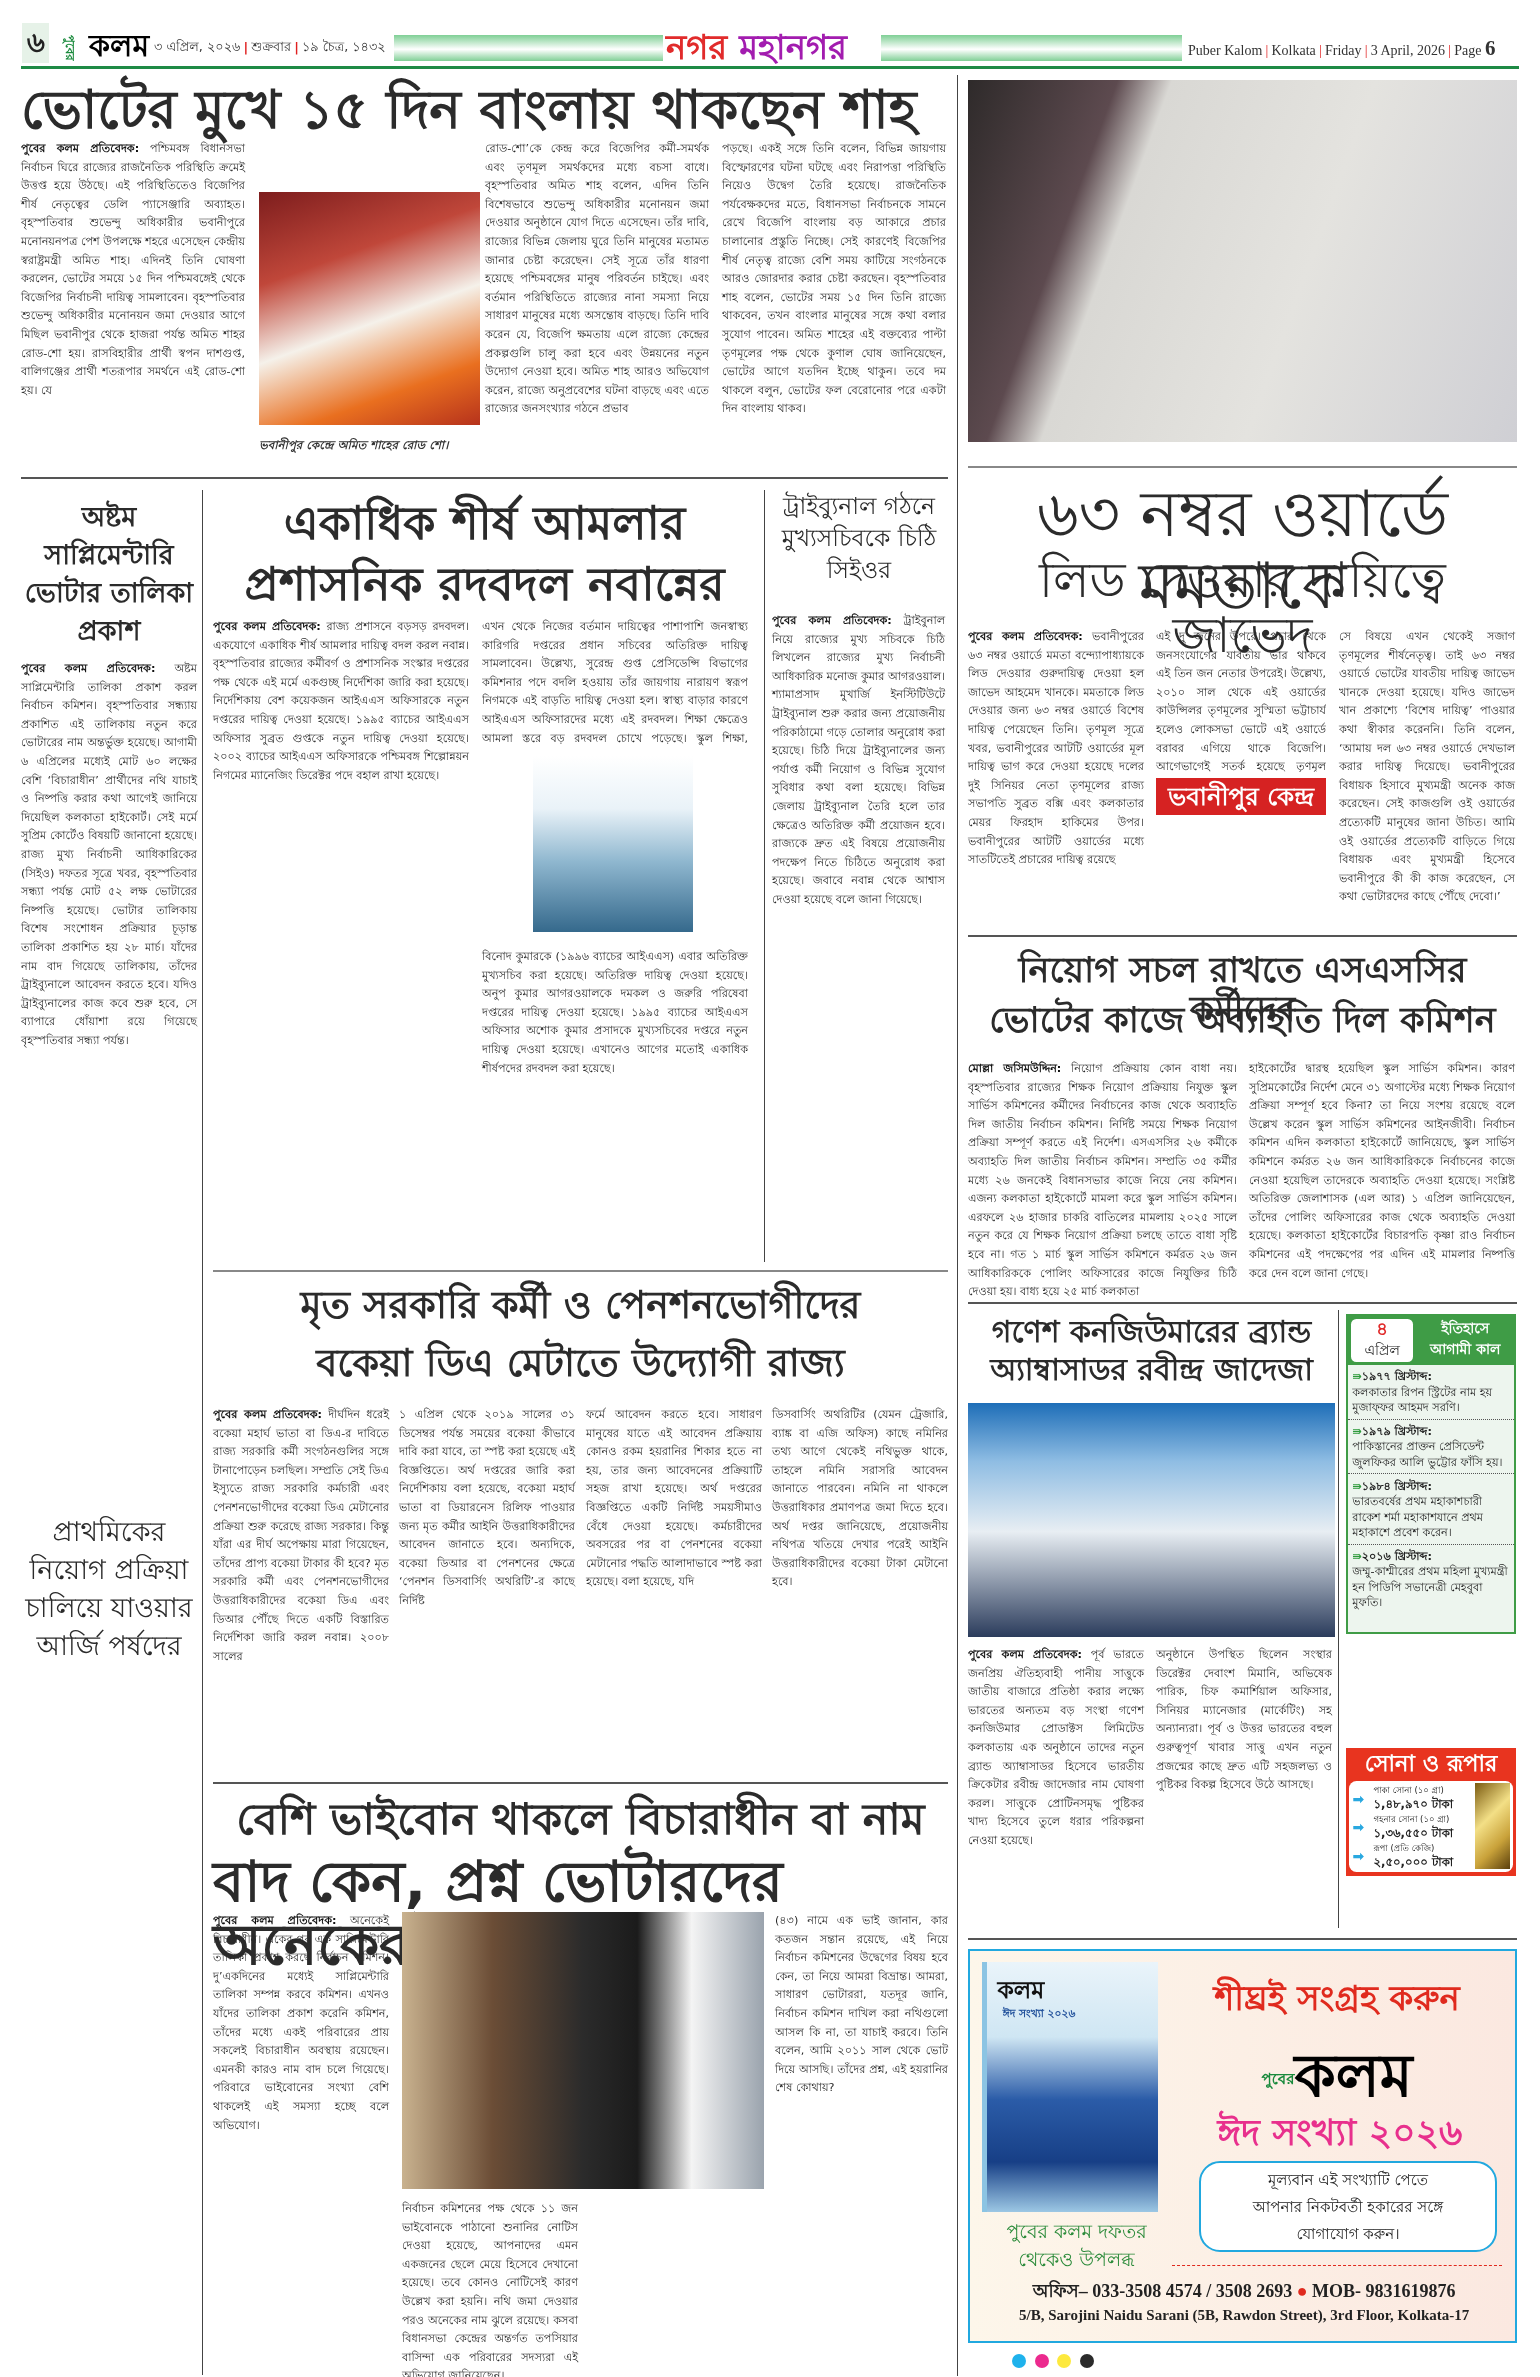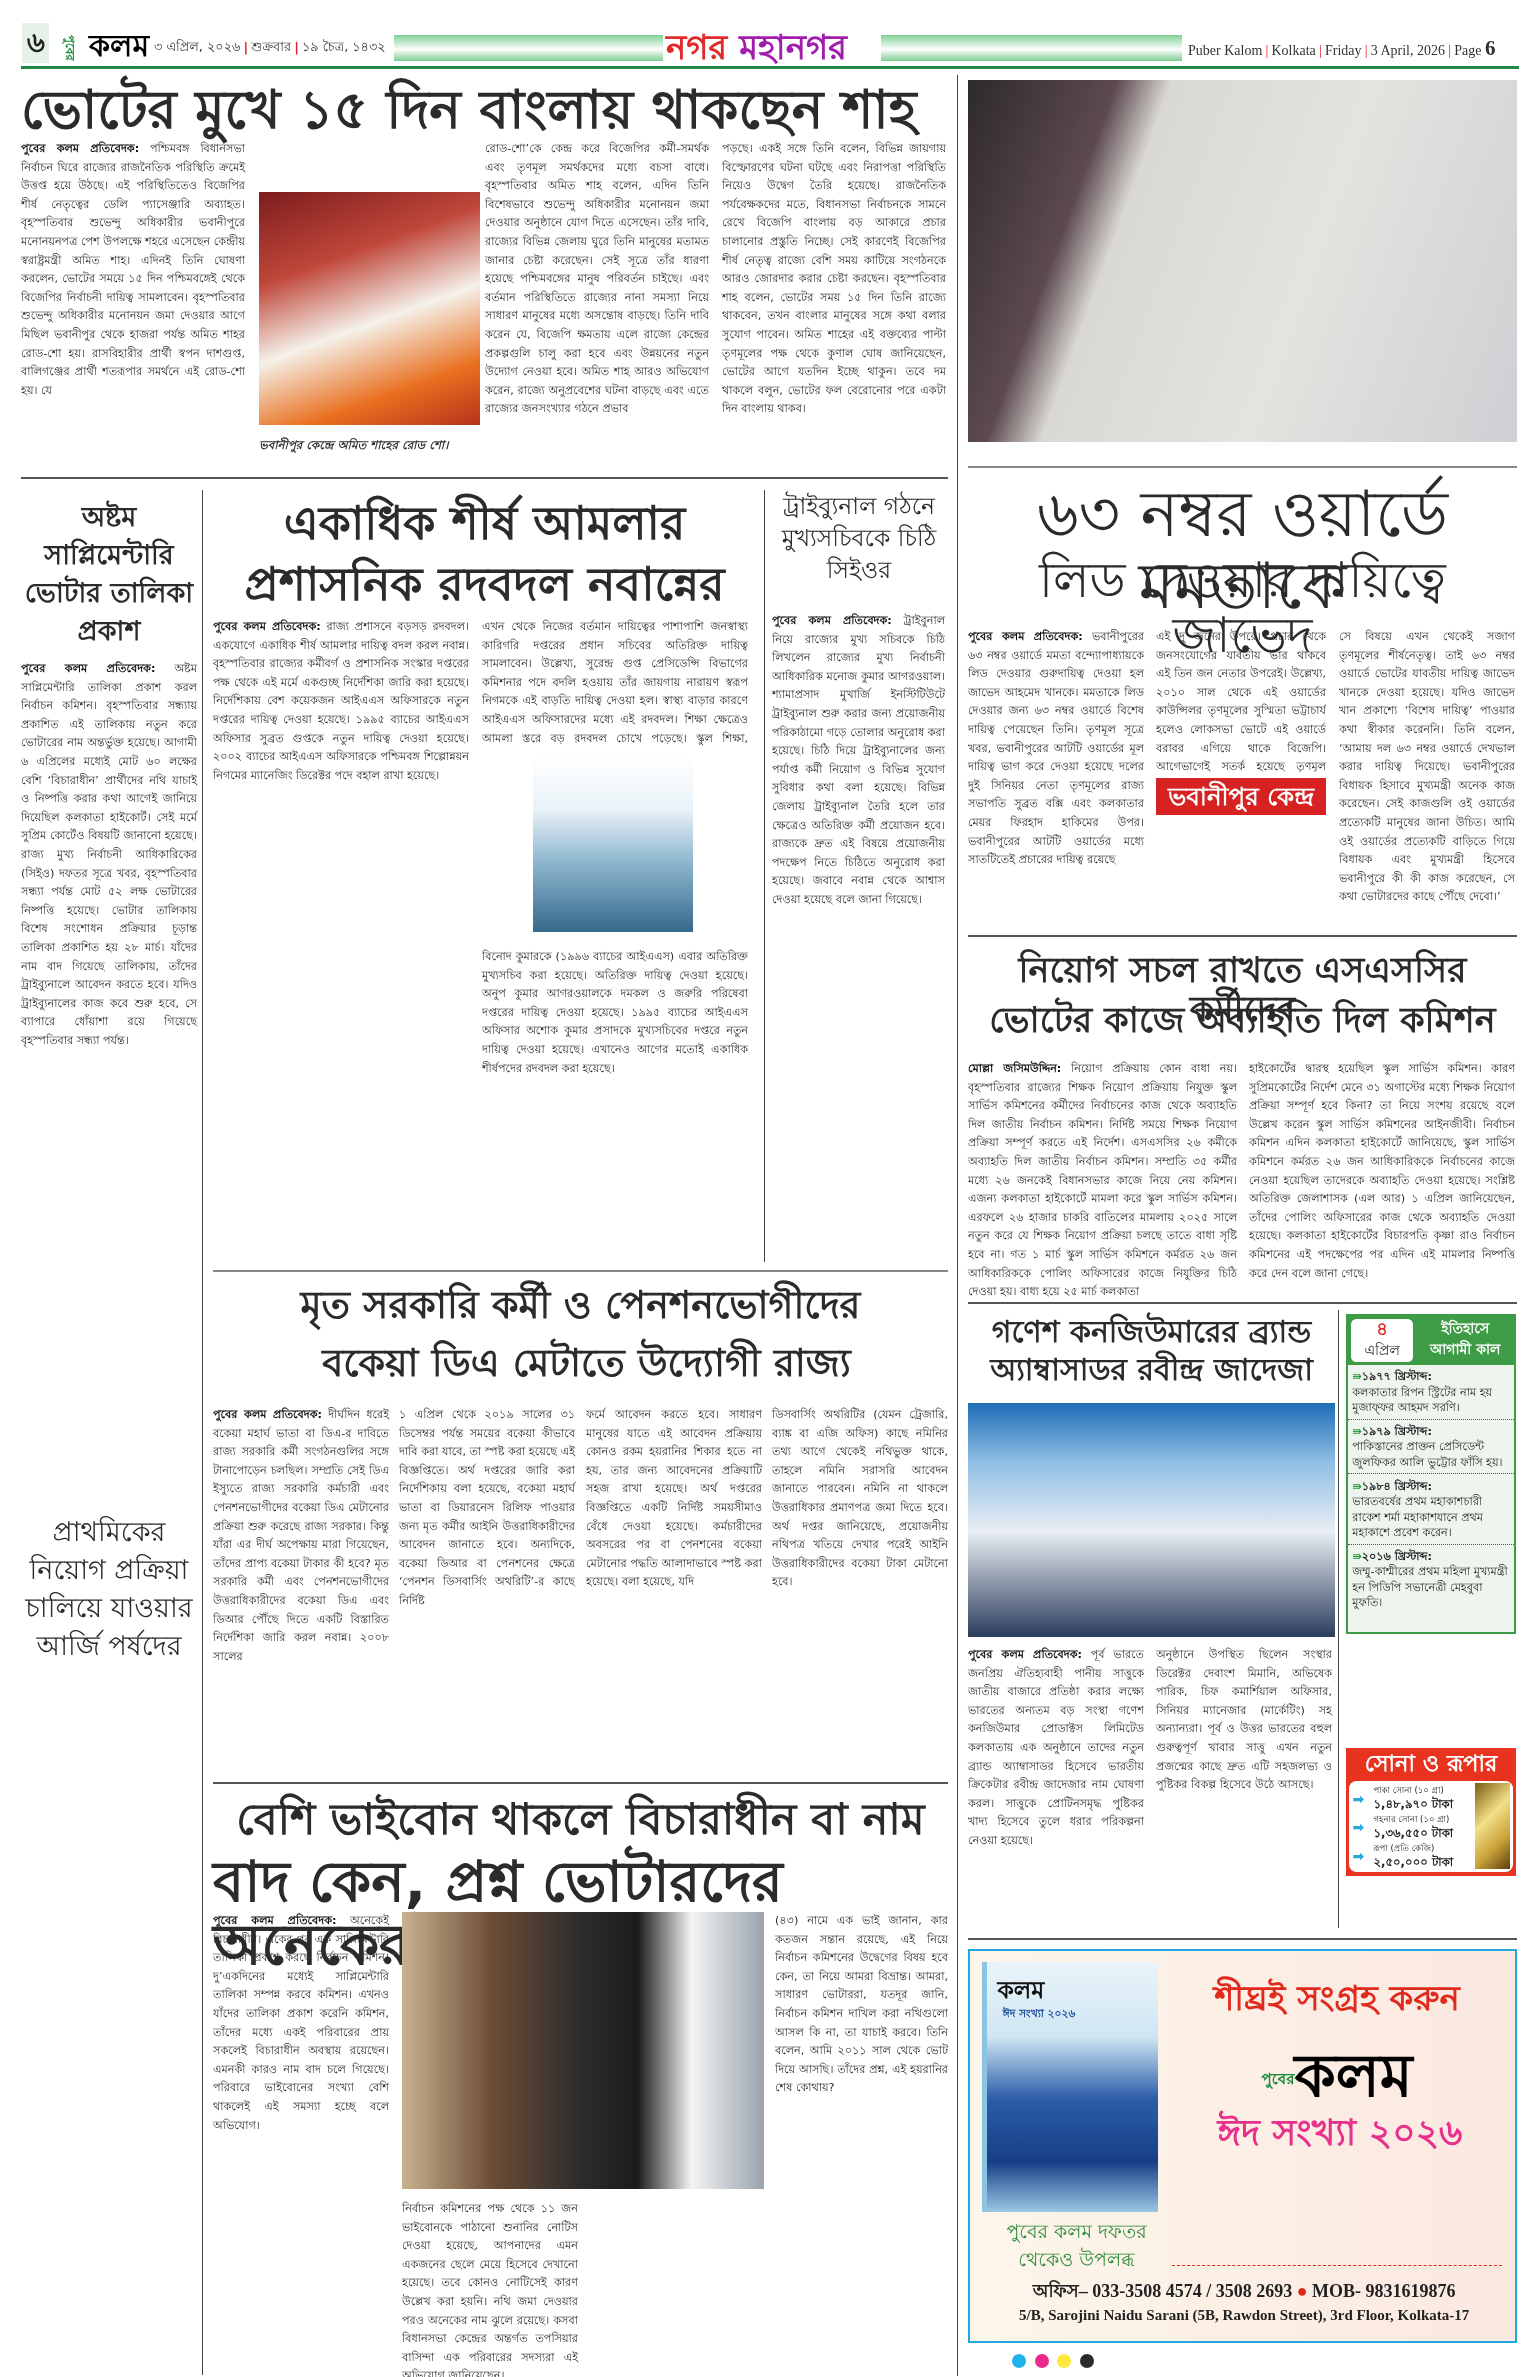--- a/index.html
+++ b/index.html
@@ -154,21 +154,21 @@
 <div class="abs hl" style="left:968px;top:951px;width:549px;font-size:35px;text-align:center;">নিয়োগ সচল রাখতে এসএসসির কর্মীদের</div>
 <div class="abs hl" style="left:968px;top:1001px;width:549px;font-size:35px;text-align:center;">ভোটের কাজে অব্যাহতি দিল কমিশন</div>
 <div class="abs body" style="left:968px;top:1060px;width:269px;">
   <b>মোল্লা জসিমউদ্দিন:</b> <span>নিয়োগ প্রক্রিয়ায় কোন বাধা নয়। বৃহস্পতিবার রাজ্যের শিক্ষক নিয়োগ প্রক্রিয়ায় নিযুক্ত স্কুল সার্ভিস কমিশনের কর্মীদের নির্বাচনের কাজ থেকে অব্যাহতি দিল জাতীয় নির্বাচন কমিশন। নির্দিষ্ট সময়ে শিক্ষক নিয়োগ প্রক্রিয়া সম্পূর্ণ করতে এই নির্দেশ। এসএসসির ২৬ কর্মীকে অব্যাহতি দিল জাতীয় নির্বাচন কমিশন। সম্প্রতি ৩৫ কর্মীর মধ্যে ২৬ জনকেই বিধানসভার কাজে নিয়ে নেয় কমিশন। এজন্য কলকাতা হাইকোর্টে মামলা করে স্কুল সার্ভিস কমিশন। এরফলে ২৬ হাজার চাকরি বাতিলের মামলায় ২০২৫ সালে নতুন করে যে শিক্ষক নিয়োগ প্রক্রিয়া চলছে তাতে বাধা সৃষ্টি হবে না। গত ১ মার্চ স্কুল সার্ভিস কমিশনে কর্মরত ২৬ জন আধিকারিককে পোলিং অফিসারের কাজে নিযুক্তির চিঠি দেওয়া হয়। বাধ্য হয়ে ২৫ মার্চ কলকাতা</span>
 </div>
 <div class="abs body" style="left:1249px;top:1060px;width:266px;">হাইকোর্টের দ্বারস্থ হয়েছিল স্কুল সার্ভিস কমিশন। কারণ সুপ্রিমকোর্টের নির্দেশ মেনে ৩১ অগাস্টের মধ্যে শিক্ষক নিয়োগ প্রক্রিয়া সম্পূর্ণ হবে কিনা? তা নিয়ে সংশয় রয়েছে বলে উল্লেখ করেন স্কুল সার্ভিস কমিশনের আইনজীবী। নির্বাচন কমিশন এদিন কলকাতা হাইকোর্টে জানিয়েছে, স্কুল সার্ভিস কমিশনে কর্মরত ২৬ জন আধিকারিককে নির্বাচনের কাজে নেওয়া হয়েছিল তাদেরকে অব্যাহতি দেওয়া হয়েছে। সংশ্লিষ্ট অতিরিক্ত জেলাশাসক (এল আর) ১ এপ্রিল জানিয়েছেন, তাঁদের পোলিং অফিসারের কাজ থেকে অব্যাহতি দেওয়া হয়েছে। কলকাতা হাইকোর্টের বিচারপতি কৃষ্ণা রাও নির্বাচন কমিশনের এই পদক্ষেপের পর এদিন এই মামলার নিষ্পত্তি করে দেন বলে জানা গেছে।</div>
 <div class="abs hrule" style="left:968px;top:1302px;width:549px;"></div>
 
 <div class="abs hrule" style="left:213px;top:1270px;width:735px;height:1.6px;background:#888;"></div>
 <div class="abs hl" style="left:213px;top:1284px;width:735px;font-size:38px;text-align:center;">মৃত সরকারি কর্মী ও পেনশনভোগীদের</div>
-<div class="abs hl" style="left:219px;top:1342px;width:735px;font-size:38px;text-align:center;">বকেয়া ডিএ মেটাতে উদ্যোগী রাজ্য</div>
+<div class="abs hl" style="left:213px;top:1342px;width:735px;font-size:38px;text-align:center;">বকেয়া ডিএ মেটাতে উদ্যোগী রাজ্য</div>
 <div class="abs body" style="left:213px;top:1406px;width:176px;">
   <b>পুবের কলম প্রতিবেদক:</b> <span>দীর্ঘদিন ধরেই বকেয়া মহার্ঘ ভাতা বা ডিএ-র দাবিতে রাজ্য সরকারি কর্মী সংগঠনগুলির সঙ্গে টানাপোড়েন চলছিল। সম্প্রতি সেই ডিএ ইস্যুতে রাজ্য সরকারি কর্মচারী এবং পেনশনভোগীদের বকেয়া ডিএ মেটানোর প্রক্রিয়া শুরু করেছে রাজ্য সরকার। কিন্তু যাঁরা এর দীর্ঘ অপেক্ষায় মারা গিয়েছেন, তাঁদের প্রাপ্য বকেয়া টাকার কী হবে? মৃত সরকারি কর্মী এবং পেনশনভোগীদের উত্তরাধিকারীদের বকেয়া ডিএ এবং ডিআর পৌঁছে দিতে একটি বিস্তারিত নির্দেশিকা জারি করল নবান্ন। ২০০৮ সালের</span>
 </div>
 <div class="abs body" style="left:399px;top:1406px;width:176px;">১ এপ্রিল থেকে ২০১৯ সালের ৩১ ডিসেম্বর পর্যন্ত সময়ের বকেয়া কীভাবে দাবি করা যাবে, তা স্পষ্ট করা হয়েছে এই বিজ্ঞপ্তিতে। অর্থ দপ্তরের জারি করা নির্দেশিকায় বলা হয়েছে, বকেয়া মহার্ঘ ভাতা বা ডিয়ারনেস রিলিফ পাওয়ার জন্য মৃত কর্মীর আইনি উত্তরাধিকারীদের আবেদন জানাতে হবে। অন্যদিকে, বকেয়া ডিআর বা পেনশনের ক্ষেত্রে ‘পেনশন ডিসবার্সিং অথরিটি’-র কাছে নির্দিষ্ট</div>
 <div class="abs body" style="left:586px;top:1406px;width:176px;">ফর্মে আবেদন করতে হবে। সাধারণ মানুষের যাতে এই আবেদন প্রক্রিয়ায় কোনও রকম হয়রানির শিকার হতে না হয়, তার জন্য আবেদনের প্রক্রিয়াটি সহজ রাখা হয়েছে। অর্থ দপ্তরের বিজ্ঞপ্তিতে একটি নির্দিষ্ট সময়সীমাও বেঁধে দেওয়া হয়েছে। কর্মচারীদের অবসরের পর বা পেনশনের বকেয়া মেটানোর পদ্ধতি আলাদাভাবে স্পষ্ট করা হয়েছে। বলা হয়েছে, যদি</div>
 <div class="abs body" style="left:772px;top:1406px;width:176px;">ডিসবার্সিং অথরিটির (যেমন ট্রেজারি, ব্যাঙ্ক বা এজি অফিস) কাছে নমিনির তথ্য আগে থেকেই নথিভুক্ত থাকে, তাহলে নমিনি সরাসরি আবেদন জানাতে পারবেন। নমিনি না থাকলে উত্তরাধিকার প্রমাণপত্র জমা দিতে হবে। অর্থ দপ্তর জানিয়েছে, প্রয়োজনীয় নথিপত্র খতিয়ে দেখার পরেই আইনি উত্তরাধিকারীদের বকেয়া টাকা মেটানো হবে।</div>
 <div class="abs hrule" style="left:213px;top:1782px;width:735px;"></div>
 
 <div class="abs hl" style="left:21px;top:1513px;width:176px;font-size:27px;text-align:center;line-height:38px;font-weight:normal;">
   <span>প্রাথমিকের নিয়োগ প্রক্রিয়া চালিয়ে যাওয়ার আর্জি পর্ষদের</span>
@@ -245,20 +245,25 @@
 <div class="abs hrule" style="left:968px;top:1938px;width:549px;height:1.6px;"></div>
 
 <div class="abs ad">
   <div class="ad-cover">
     <div class="clogo">কলম</div>
     <div class="csub">ঈদ সংখ্যা ২০২৬</div>
   </div>
   <div class="ad-h1">শীঘ্রই সংগ্রহ করুন</div>
   <div class="ad-logo"><span class="pre">পুবের</span><span>কলম</span></div>
   <div class="ad-h2">ঈদ সংখ্যা ২০২৬</div>
+  <div class="ad-bubble">
+    <div>মূল্যবান এই সংখ্যাটি পেতে</div>
+    <div>আপনার নিকটবর্তী হকারের সঙ্গে</div>
+    <div>যোগাযোগ করুন।</div>
+  </div>
   <div class="ad-left">
     <div>পুবের কলম দফতর</div>
     <div>থেকেও উপলব্ধ</div>
   </div>
   <div class="ad-dash"></div>
   <div class="ad-contact">
     <span>অফিস– 033-3508 4574 / 3508 2693</span> <span class="dot">●</span> <span>MOB- 9831619876</span>
   </div>
   <div class="ad-addr">5/B, Sarojini Naidu Sarani (5B, Rawdon Street), 3rd Floor, Kolkata-17</div>
 </div>

